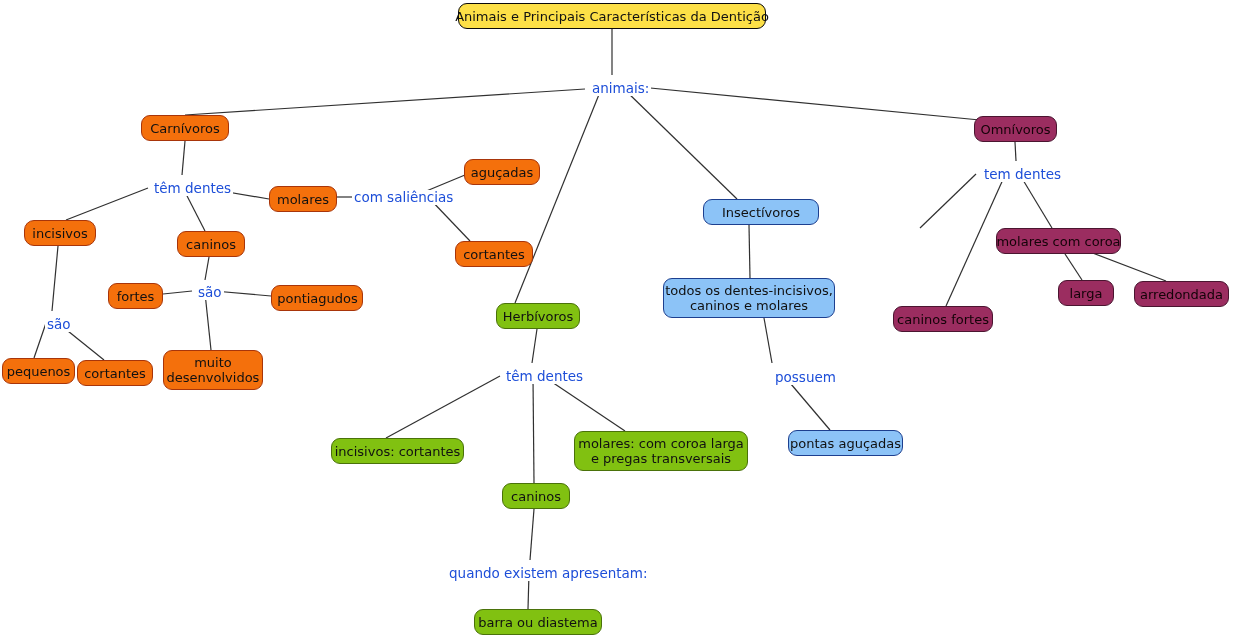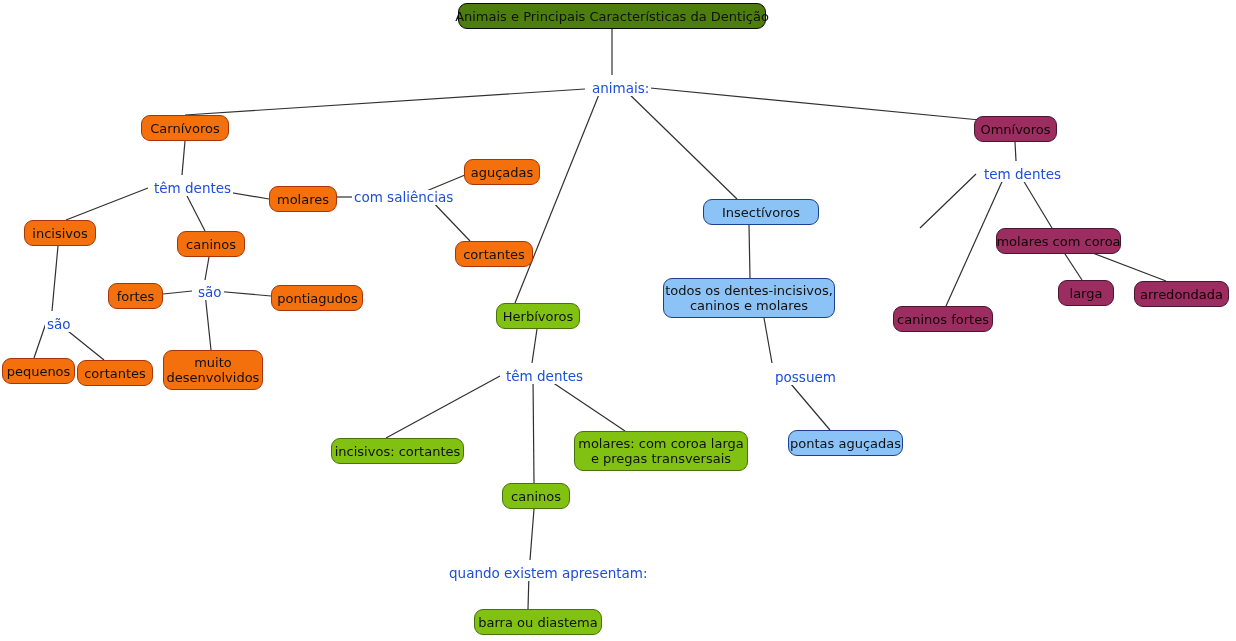--- a/index.html
+++ b/index.html
@@ -43,21 +43,21 @@
     position: absolute;
     font-size: 13.5px;
     line-height: 15px;
     color: #1d4ed8;
     white-space: nowrap;
     background: #ffffff;
     padding: 0 2px;
     z-index: 3;
   }
   
-  .c-title   { background: #4d7c0f; border-color: #0a0a0a; }
+  .c-title   { background: #fde047; border-color: #0a0a0a; }
   .c-orange  { background: #f4700c; border-color: #a8350a; }
   .c-green   { background: #81c111; border-color: #4a720a; }
   .c-blue    { background: #8cc3f7; border-color: #1d3f8f; }
   .c-purple  { background: #9b2d60; border-color: #4a1530; color:#140308; }
 </style>
 </head>
 <body>
 
 <div id="canvas">
   <svg id="edges" viewBox="0 0 1236 641" width="1236" height="641">
@@ -91,21 +91,21 @@
       <line x1="785" y1="377" x2="830" y2="430" stroke="#303030" stroke-width="1.2"></line>
       <line x1="1015" y1="142" x2="1016" y2="161" stroke="#303030" stroke-width="1.2"></line>
       <line x1="976" y1="174" x2="920" y2="228" stroke="#303030" stroke-width="1.2"></line>
       <line x1="1005" y1="175" x2="946" y2="306" stroke="#303030" stroke-width="1.2"></line>
       <line x1="1020" y1="175" x2="1052" y2="228" stroke="#303030" stroke-width="1.2"></line>
       <line x1="1065" y1="254" x2="1082" y2="280" stroke="#303030" stroke-width="1.2"></line>
       <line x1="1090" y1="252" x2="1166" y2="281" stroke="#303030" stroke-width="1.2"></line>
     </svg>
 <div class="node c-title" style="left: 458px; top: 3px; width: 308px; height: 26px;">Animais e Principais Características da Dentição</div>
     <div class="node c-orange" style="left: 141px; top: 115px; width: 88px; height: 26px;">Carnívoros</div>
-    <div class="node c-orange" style="left: 24px; top: 220px; width: 72px; height: 26px;">incisivos</div>
+    <div class="node c-orange" style="left: 24px; top: 220px; width: 72px; height: 26px; border-radius: 10px;">incisivos</div>
     <div class="node c-orange" style="left: 2px; top: 358px; width: 73px; height: 26px;">pequenos</div>
     <div class="node c-orange" style="left: 77px; top: 360px; width: 76px; height: 26px;">cortantes</div>
     <div class="node c-orange" style="left: 177px; top: 231px; width: 68px; height: 26px;">caninos</div>
     <div class="node c-orange" style="left: 108px; top: 283px; width: 55px; height: 26px;">fortes</div>
     <div class="node c-orange" style="left: 271px; top: 285px; width: 92px; height: 26px; padding-left: 9px;">pontiagudos</div>
     <div class="node c-orange" style="left: 163px; top: 350px; width: 100px; height: 40px;">muito
 desenvolvidos</div>
     <div class="node c-orange" style="left: 269px; top: 186px; width: 68px; height: 26px;">molares</div>
     <div class="node c-orange" style="left: 464px; top: 159px; width: 76px; height: 26px;">aguçadas</div>
     <div class="node c-orange" style="left: 455px; top: 241px; width: 78px; height: 26px;">cortantes</div>

